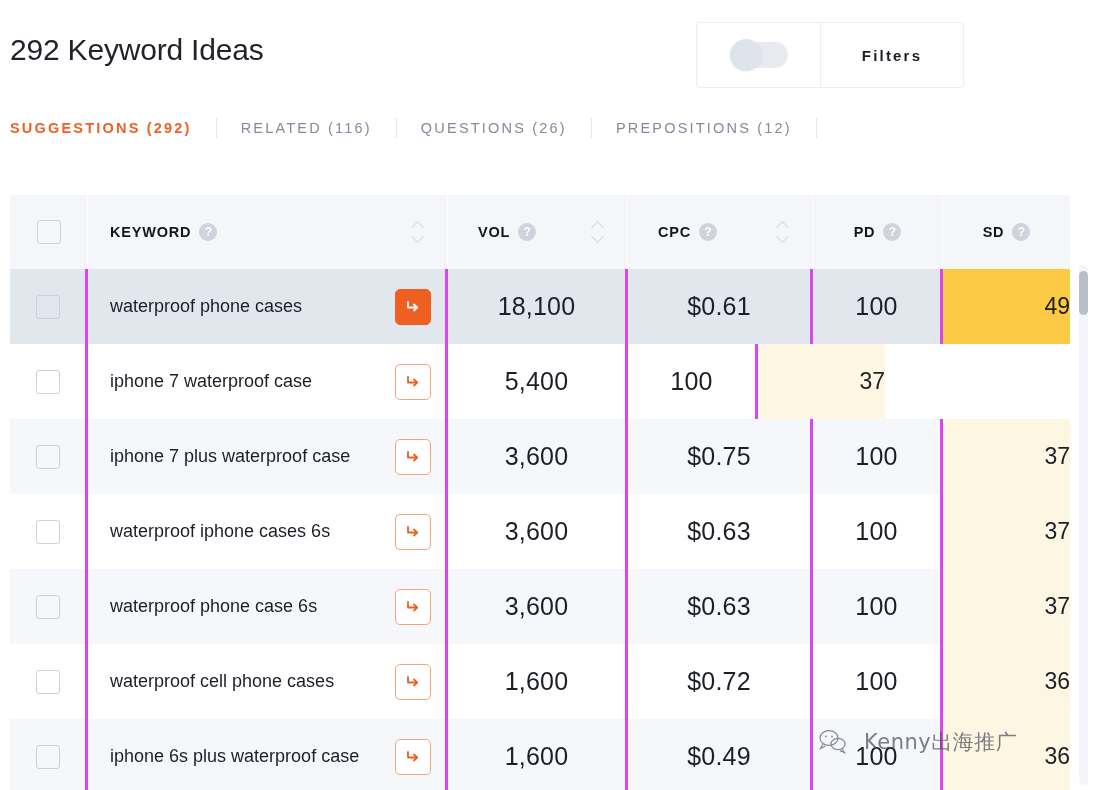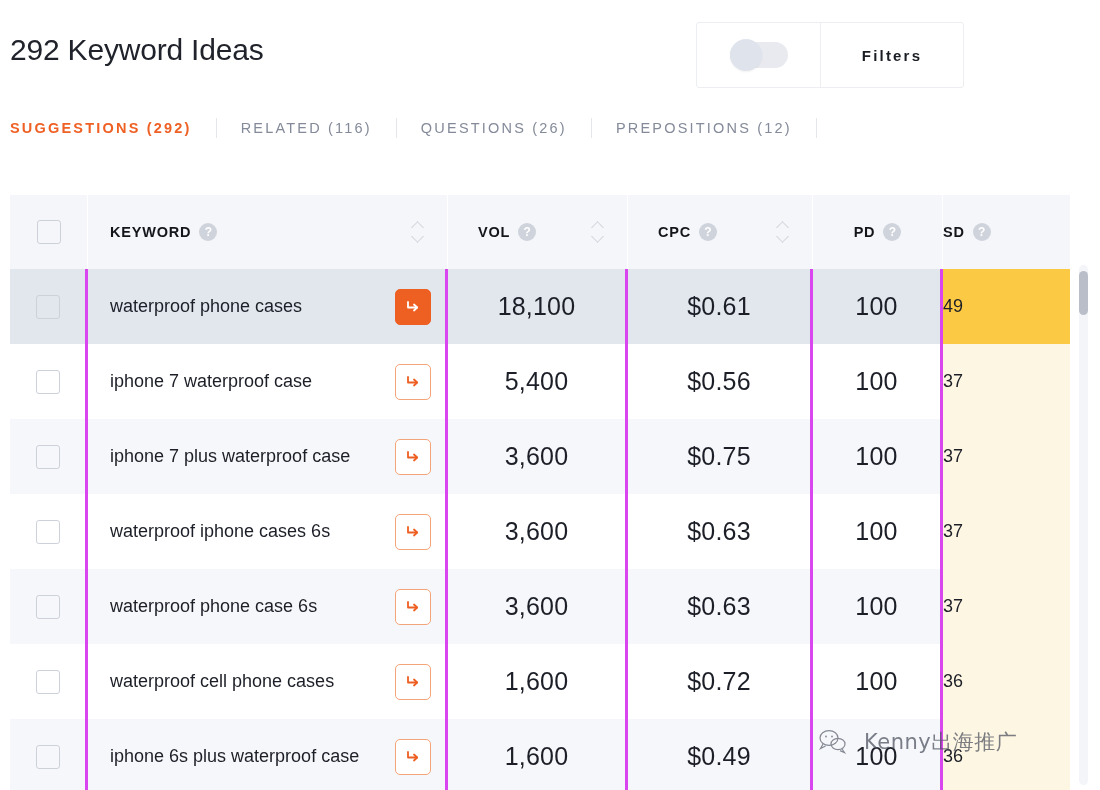--- a/index.html
+++ b/index.html
@@ -185,21 +185,21 @@
     line-height: 1;
   }
 
   .th-inner { display: flex; align-items: center; }
 
   .c-keyword.th-cell { padding-left: 22px; justify-content: space-between; padding-right: 22px; }
   .c-vol.th-cell, .c-cpc.th-cell { justify-content: space-between; }
   .c-vol.th-cell { padding-left: 30px; padding-right: 22px; }
   .c-cpc.th-cell { padding-left: 30px; padding-right: 22px; }
   .c-pd.th-cell { justify-content: center; }
-  .c-sd.th-cell { }
+  .c-sd.th-cell { justify-content: center; }
   .c-check.th-cell { justify-content: center; }
 
   .sort-icon {
     width: 14px;
     height: 22px;
     position: relative;
     flex: none;
     opacity: 0.55;
   }
   .sort-icon:before, .sort-icon:after {
@@ -267,21 +267,21 @@
   }
   .arrow-btn svg { display: block; }
 
   .num {
     font-size: 25px;
     color: #1c1f27;
     width: 100%;
     text-align: center;
     letter-spacing: 0.2px;
   }
-  .num-sd { font-size: 18px; color: #1c1f27; width:100%; text-align:left; }
+  .num-sd { font-size: 23px; color: #1c1f27; width:100%; text-align:right; }
 
   
   .scrollbar {
     position: absolute;
     top: 265px;
     right: 12px;
     width: 9px;
     height: 520px;
     background: #f4f5f8;
     border-radius: 5px;
@@ -421,23 +421,20 @@
             <span class="kw-text">iphone 7 waterproof case</span>
             <span class="arrow-btn">
               <svg width="18" height="18" viewBox="0 0 18 18" fill="none" stroke="#ee5f22" stroke-width="1.8" stroke-linecap="round" stroke-linejoin="round">
                 <path d="M4 4 V9.5 H13"></path>
                 <path d="M10 6.5 L13.2 9.5 L10 12.5"></path>
               </svg>
             </span>
           </div>
           <div class="c-vol td">
             <span class="num">5,400</span>
-          </div>
-          <div class="c-cpc td">
-            <span class="num">$0.56</span>
           </div>
           <div class="c-pd td">
             <span class="num">100</span>
           </div>
           <div class="c-sd td">
             <span class="num-sd">37</span>
           </div>
         </div>
         <div class="t-row t-body-row odd">
           <div class="c-check td">

